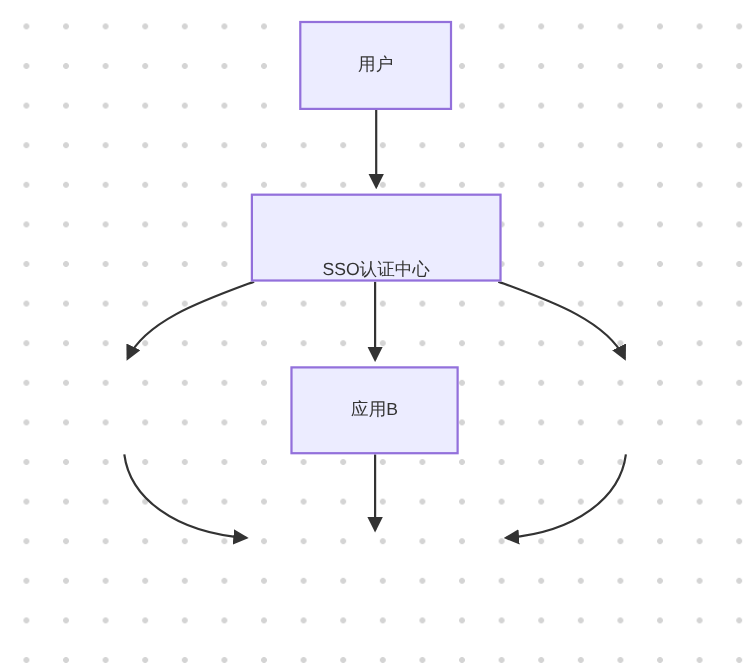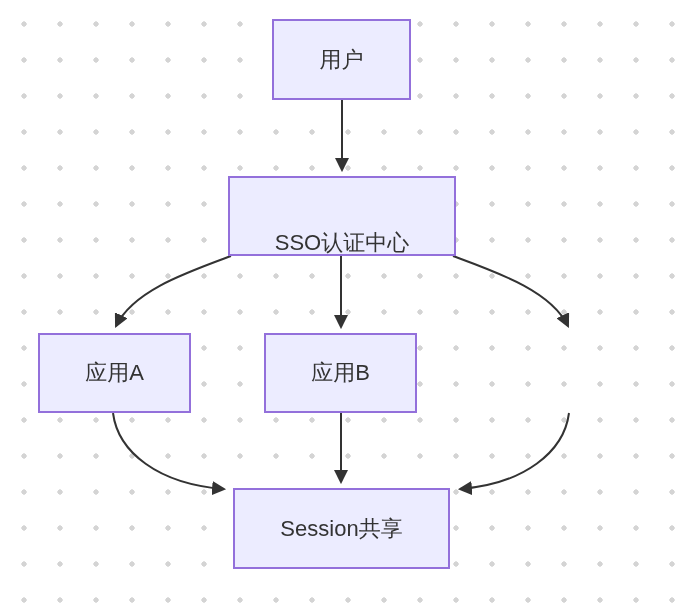--- a/index.html
+++ b/index.html
@@ -37,21 +37,21 @@
   }
   .node{
     position:absolute;
     box-sizing:border-box;
     display:flex;
     align-items:center;
     justify-content:center;
     background:var(--node-fill);
     border:2px solid var(--node-border);
     color:var(--text-color);
-    font-size:22px;
+    font-size:16px;
     line-height:1;
     text-align:center;
     user-select:none;
   }
   .node span{white-space:nowrap;}
   
   #node-user    {left:272px; top:19px;  width:139px; height:81px;}
   #node-sso     {left:228px; top:176px; width:228px; height:80px;align-items:flex-end;}
   #node-appA    {left:38px;  top:333px; width:153px; height:80px;}
   #node-appB    {left:264px; top:333px; width:153px; height:80px;}
@@ -79,26 +79,20 @@
   </svg>
 
   <div class="node" id="node-user">
     <span>用户</span>
   </div>
 
   <div class="node" id="node-sso">
     <span>SSO认证中心</span>
   </div>
 
-  <div class="node" id="node-appA">
-    <span>应用A</span>
-  </div>
 
   <div class="node" id="node-appB">
     <span>应用B</span>
   </div>
 
 
-  <div class="node" id="node-session">
-    <span>Session共享</span>
-  </div>
 
 </div>
 
 </body></html>

